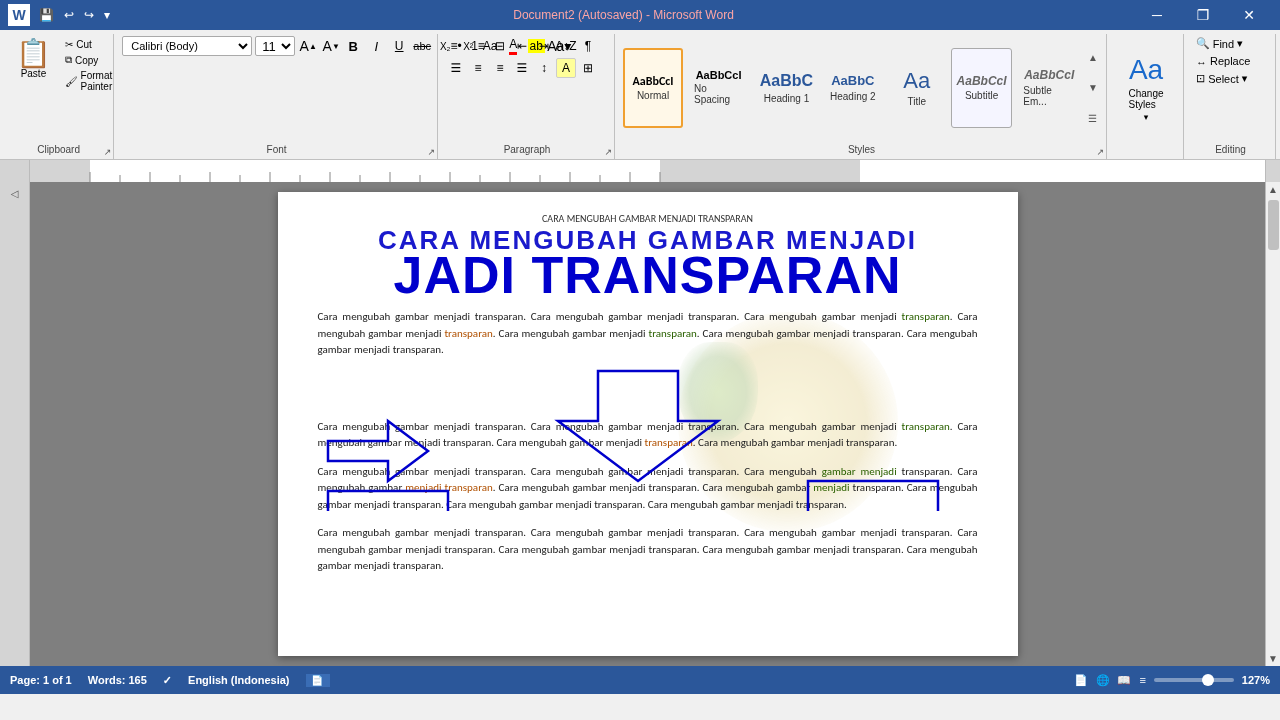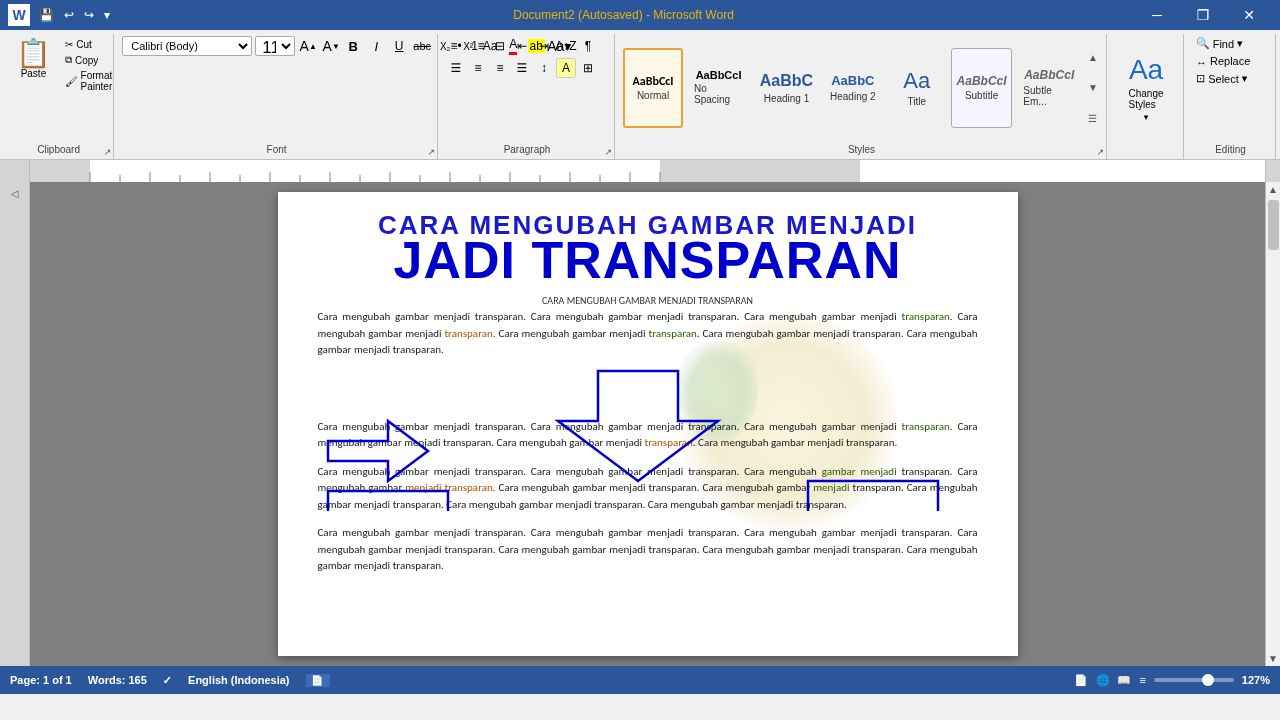--- a/index.html
+++ b/index.html
@@ -10,21 +10,21 @@
       height: 30px;
       background: #2b579a;
       display: flex;
       align-items: center;
       justify-content: space-between;
       padding: 0 8px;
       color: white;
       font-size: 12px;
     }
     .title-bar-left { display: flex; align-items: center; gap: 6px; }
-    .title-bar-title { flex: 1; text-align: center; font-size: 12px; color: #eab308; }
+    .title-bar-title { flex: 1; text-align: center; font-size: 12px; color: #fca5a5; }
     .title-bar-controls { display: flex; gap: 0; }
     .title-bar-btn {
       width: 46px; height: 30px;
       display: flex; align-items: center; justify-content: center;
       color: white; font-size: 14px; cursor: pointer;
     }
 
     .word-icon { width: 22px; height: 22px; background: #fff; display: flex; align-items: center; justify-content: center; font-weight: bold; color: #2b579a; font-size: 14px; }
     .qat { display: flex; align-items: center; gap: 4px; }
     .qat-btn { color: white; font-size: 12px; cursor: pointer; padding: 2px 3px; }
@@ -97,21 +97,21 @@
     .small-btns { display: flex; flex-direction: column; gap: 2px; margin-top: 2px; }
     .small-btn { font-size: 10px; cursor: pointer; padding: 1px 4px; border-radius: 2px; display: flex; align-items: center; gap: 3px; }
 
     
     .font-group .ribbon-group-content { flex-direction: row; gap: 2px; }
     .font-row { display: flex; align-items: center; gap: 3px; }
     .font-select {
       height: 20px; font-size: 11px; border: 1px solid #aaa; background: white;
       padding: 0 4px; border-radius: 2px; width: 130px;
     }
-    .font-size-select { height: 20px; font-size: 17px; border: 1px solid #aaa; background: white; padding: 0 2px; width: 40px; border-radius: 2px; }
+    .font-size-select { height: 20px; font-size: 13px; border: 1px solid #aaa; background: white; padding: 0 2px; width: 40px; border-radius: 2px; }
     .icon-btn { width: 20px; height: 20px; display: flex; align-items: center; justify-content: center; font-size: 12px; cursor: pointer; border-radius: 2px; }
     .bold { font-weight: bold; font-size: 13px; }
     .italic { font-style: italic; font-size: 13px; }
     .underline { text-decoration: underline; }
 
     
     .para-group .ribbon-group-content { flex-direction: column; gap: 2px; }
     .para-row { display: flex; align-items: center; gap: 2px; }
 
     
@@ -447,28 +447,28 @@
       <div style="font-size:10px; color:#555; margin-top:2px;">◁</div>
     </div>
     <div class="doc-main">
       <div class="doc-page">
 
         <div style="position:absolute; top:120px; right:80px; width:300px; height:280px; opacity:0.3; pointer-events:none; z-index:1;">
           <div style="width:220px; height:220px; background:radial-gradient(ellipse at 50% 50%, #e8d060 0%, #d4b840 30%, #c8a830 50%, transparent 75%); border-radius:50%; margin:0 auto; opacity:0.7;"></div>
           <div style="position:absolute; top:30px; left:40px; width:80px; height:100px; background:radial-gradient(ellipse, #60b830 0%, #408820 50%, transparent 80%); border-radius:40% 40% 50% 50%; opacity:0.6;"></div>
         </div>
 
+        <div style="position:relative; z-index:3;">
+          <div style="text-align:center; font-size:10px; color:#333; font-family:Calibri,Arial,sans-serif; margin-bottom:2px;">CARA MENGUBAH GAMBAR MENJADI TRANSPARAN</div>
+        </div>
+
         <div style="text-align:center; font-size:50px; font-weight:900; color:#0000cc; font-family:Impact,'Arial Black',Arial,sans-serif; text-transform:uppercase; line-height:1; position:relative; z-index:3; margin-bottom:8px; letter-spacing:1px;">
             <div style="font-size:26px; font-weight:900; color:#1a1acc; font-family:Impact,Arial Black,Arial,sans-serif; letter-spacing:2px; text-transform:uppercase;">CARA MENGUBAH GAMBAR MENJADI</div>
             <div style="font-size:52px; font-weight:900; color:#0000cc; font-family:Impact,Arial Black,Arial,sans-serif; letter-spacing:1px; text-transform:uppercase; margin-top:-4px;">JADI TRANSPARAN</div>
           </div>
-
-        <div style="position:relative; z-index:3;">
-          <div style="text-align:center; font-size:10px; color:#333; font-family:Calibri,Arial,sans-serif; margin-bottom:2px;">CARA MENGUBAH GAMBAR MENJADI TRANSPARAN</div>
-        </div>
 
         <div class="doc-body-text">
           Cara mengubah gambar menjadi transparan. Cara mengubah gambar menjadi transparan. Cara
           mengubah gambar menjadi <span class="highlight-green">transparan</span>. Cara mengubah gambar menjadi
           <span class="highlight-orange">transparan</span>. Cara mengubah gambar menjadi
           <span class="highlight-green">transparan</span>. Cara mengubah gambar menjadi transparan. Cara
           mengubah gambar menjadi transparan.
         </div>
 
         <div style="position:relative; z-index:4;">

